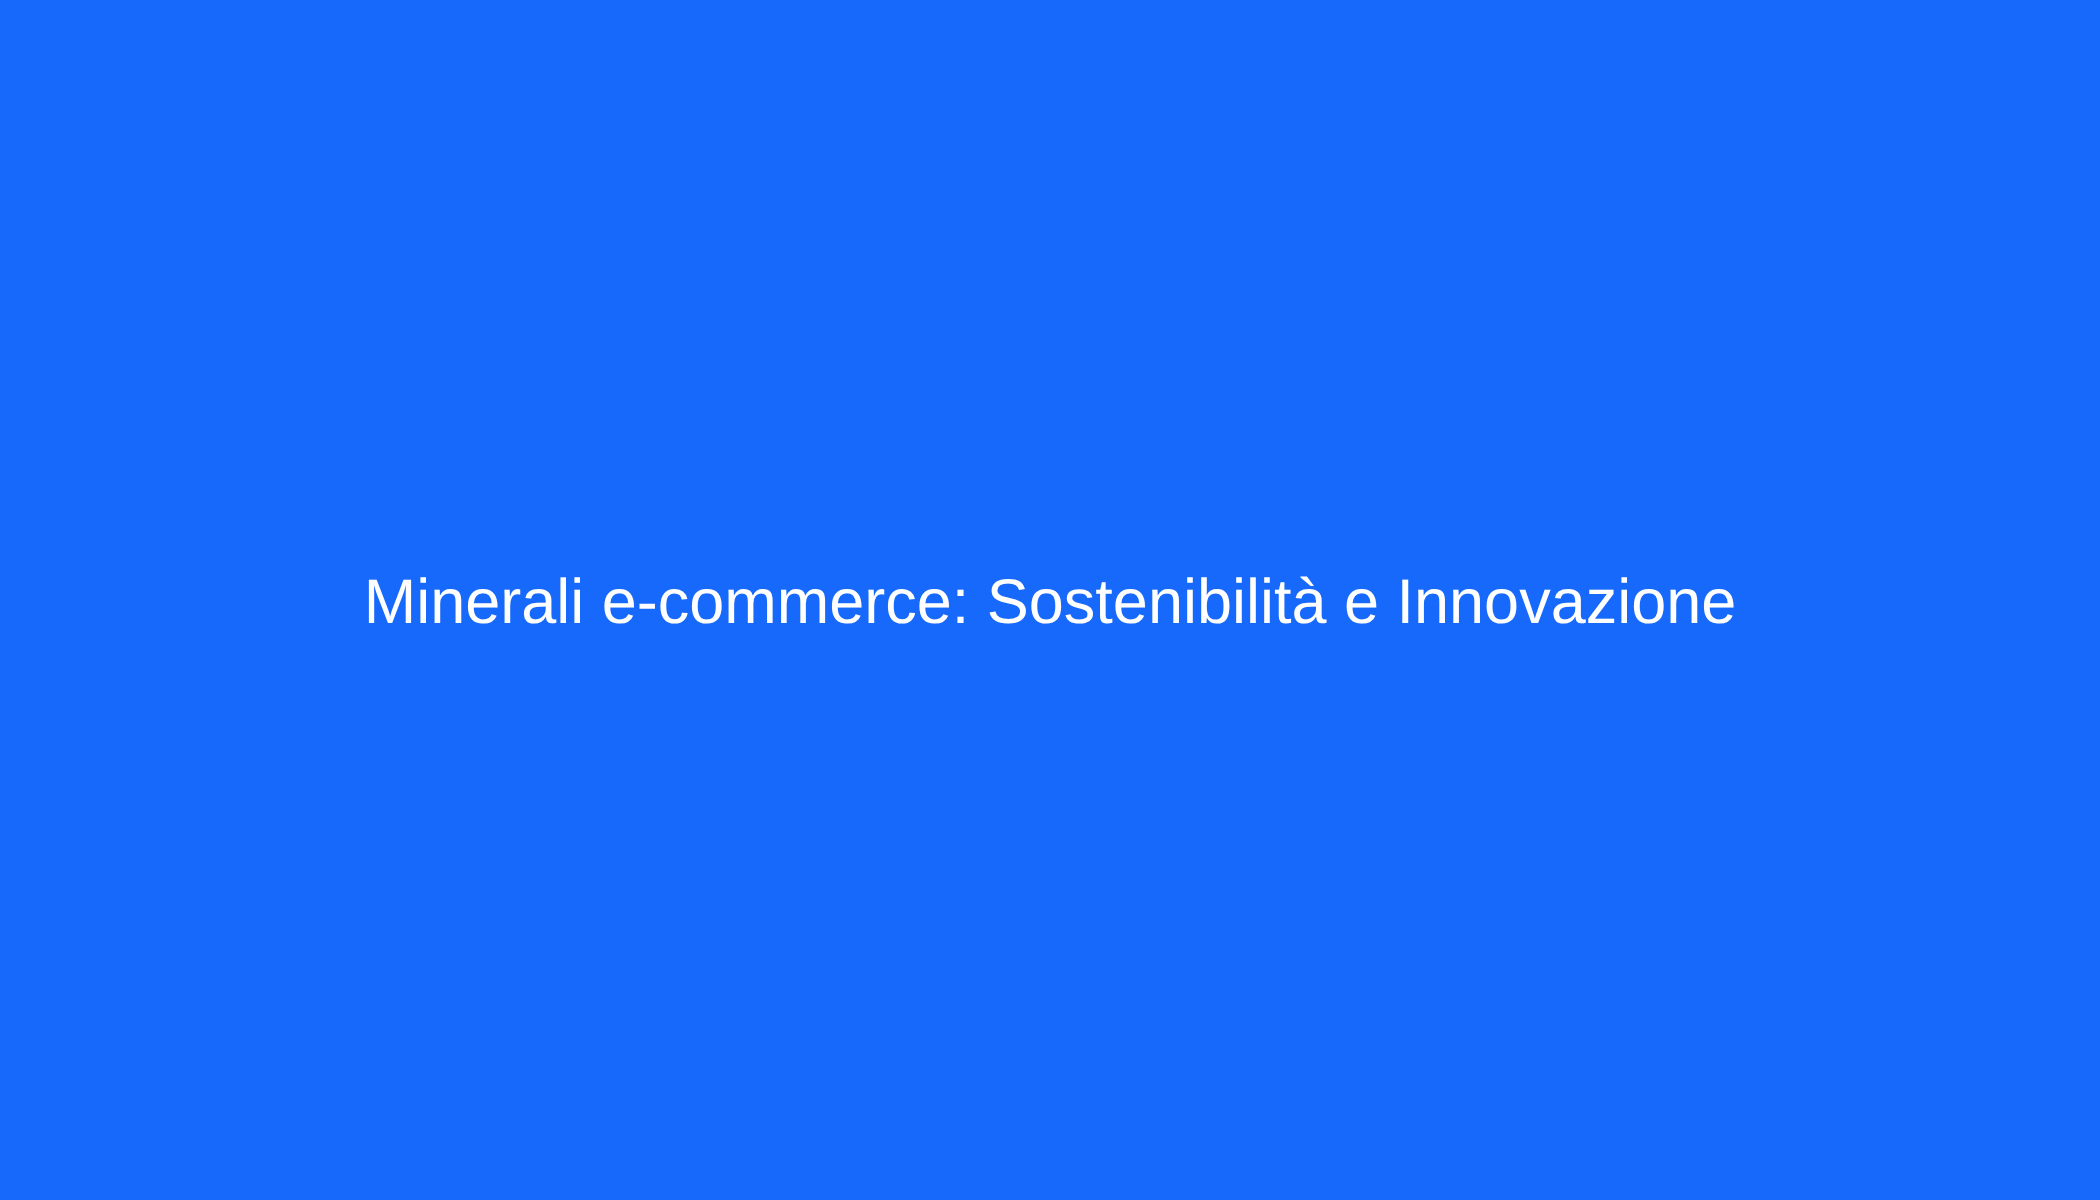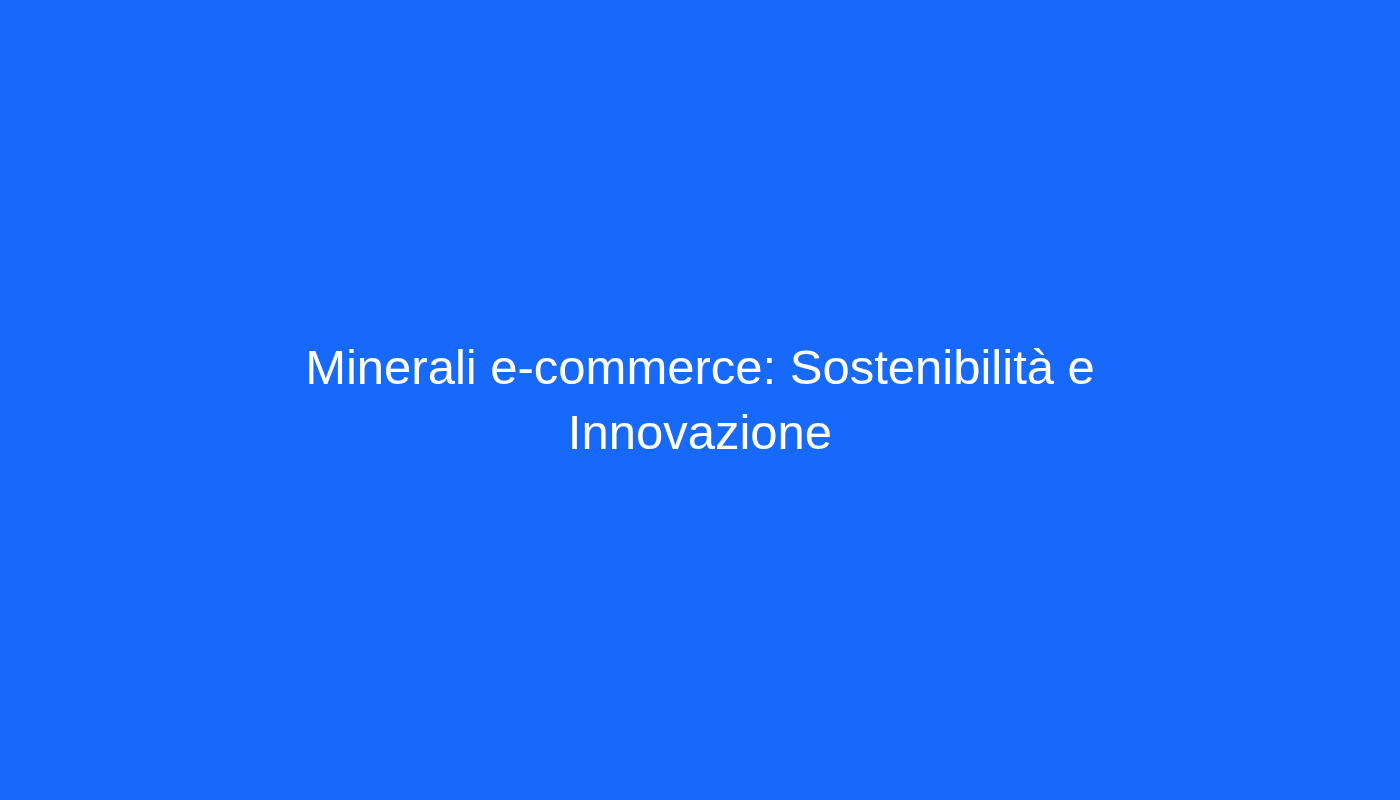--- a/index.html
+++ b/index.html
@@ -34,21 +34,21 @@
     max-width: 980px;
     margin: 0 auto;
     padding: 0;
     text-align: center;
   }
 
   .hero-title {
     margin: 0;
     padding: 0;
     font-family: "Liberation Sans", "DejaVu Sans", sans-serif;
-    font-size: 49px;
+    font-size: 42px;
     line-height: 65px;
     font-weight: 400;
     letter-spacing: 0;
     color: #ffffff;
     text-align: center;
     word-wrap: break-word;
     overflow-wrap: break-word;
     -webkit-font-smoothing: antialiased;
   }
 </style>

